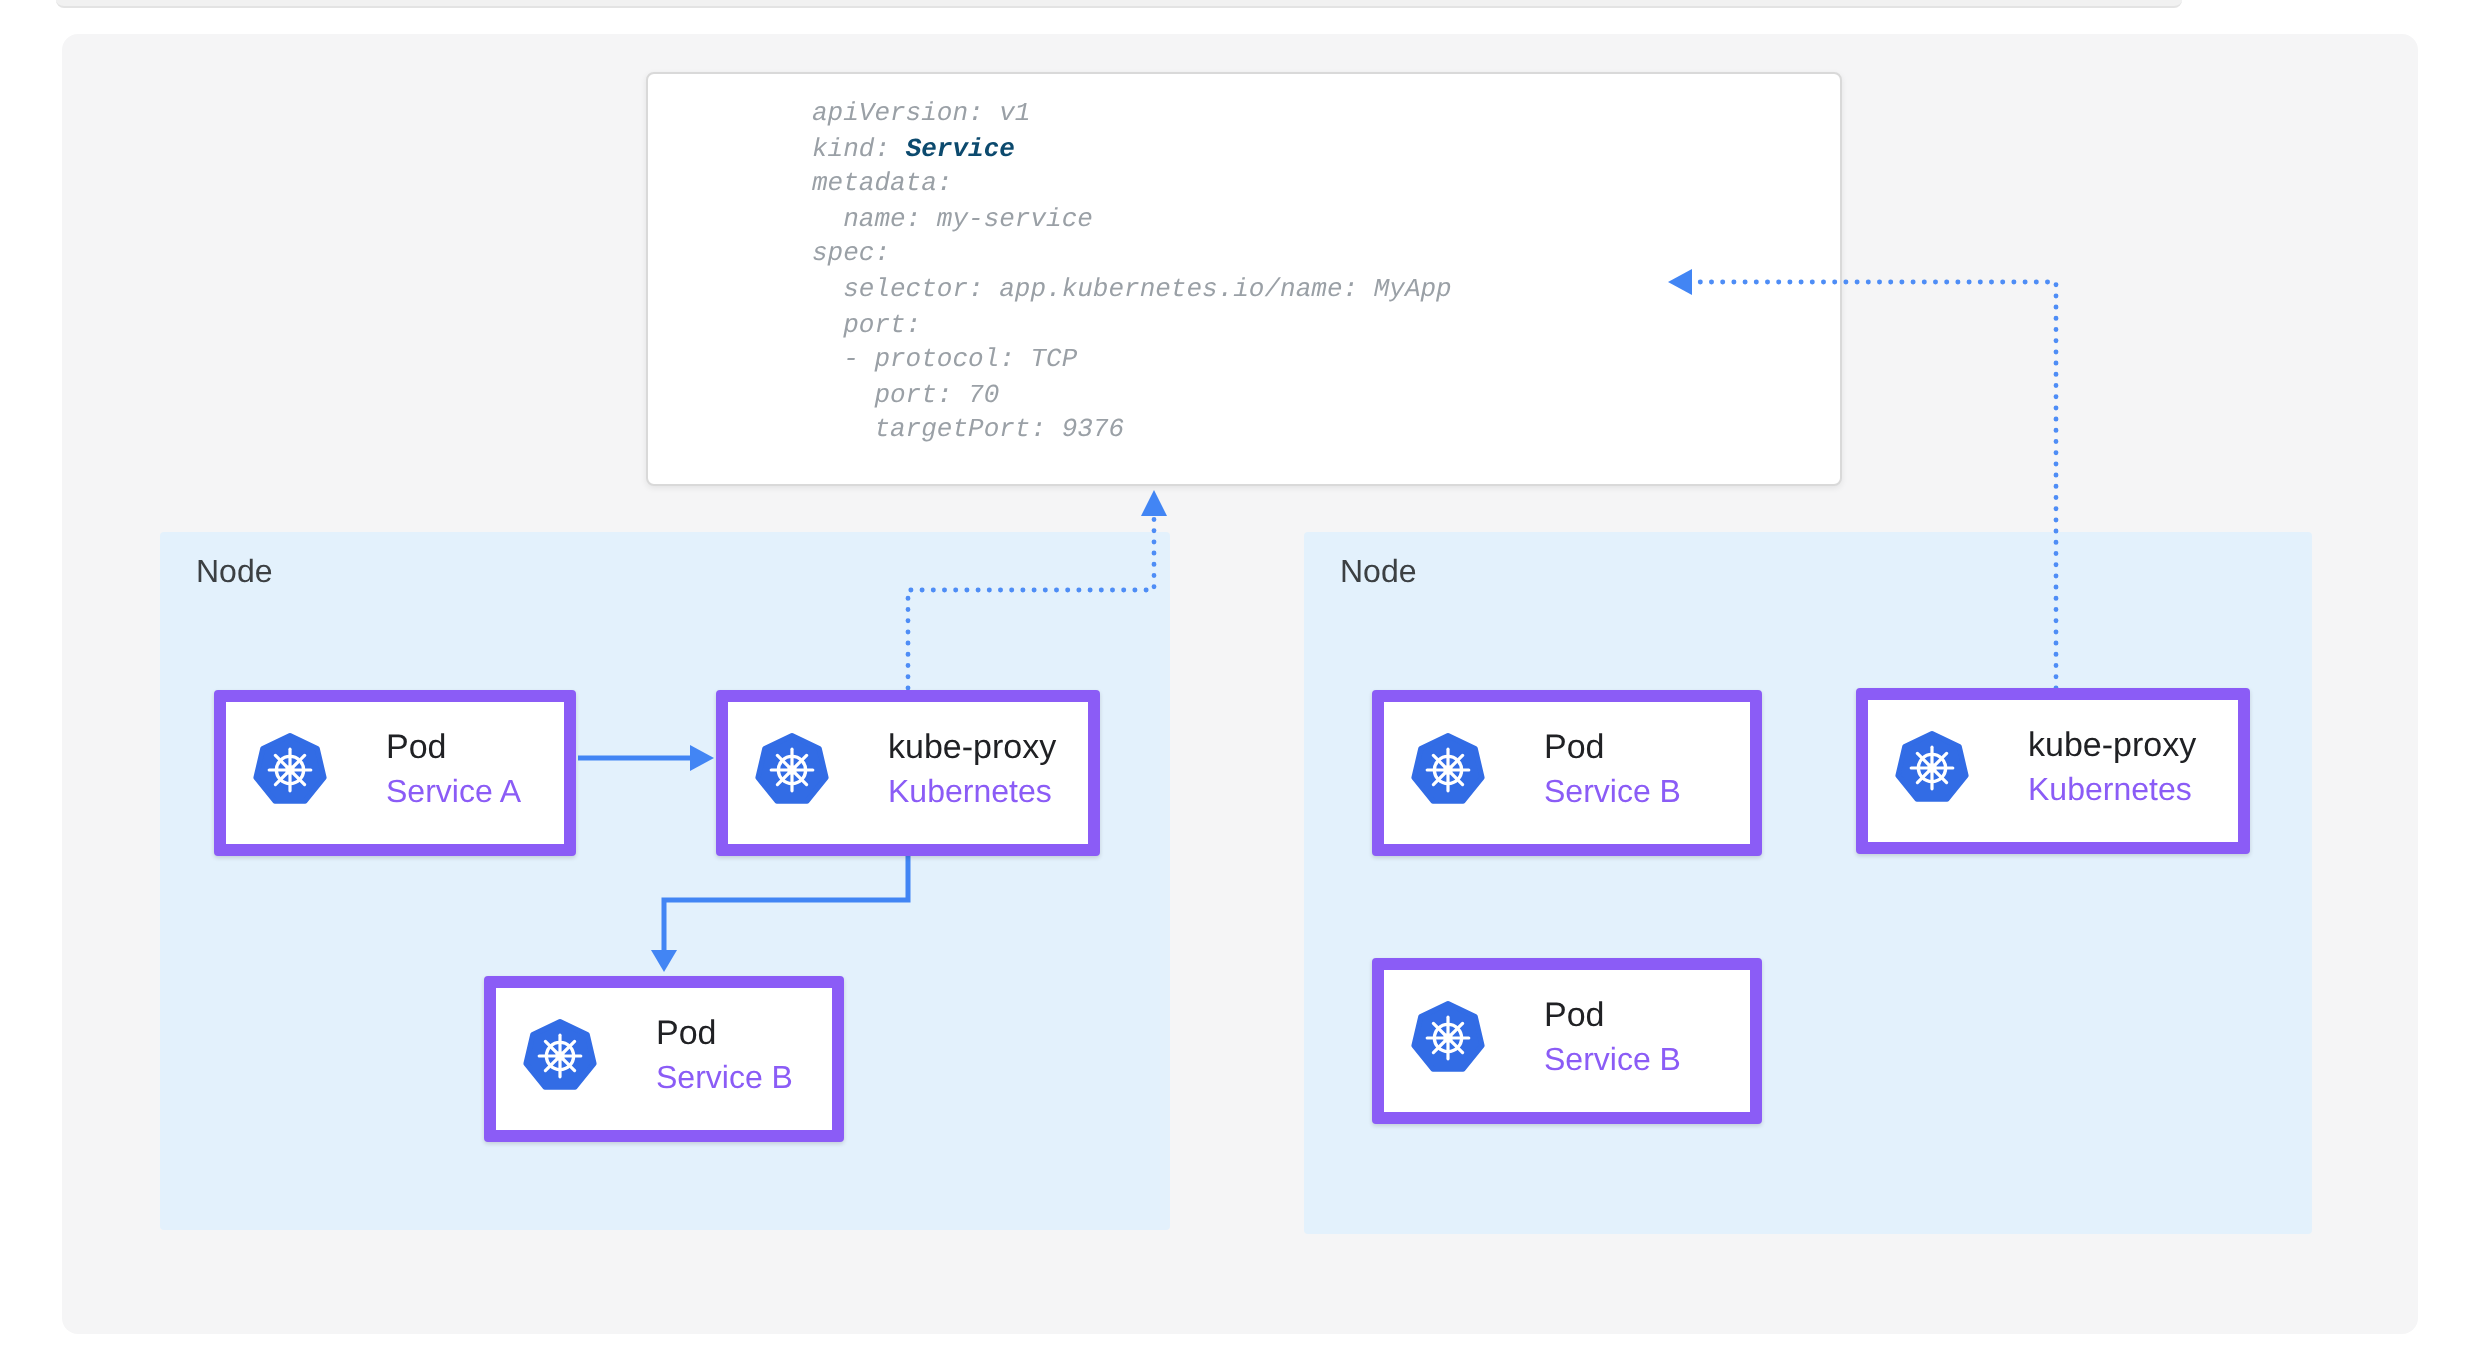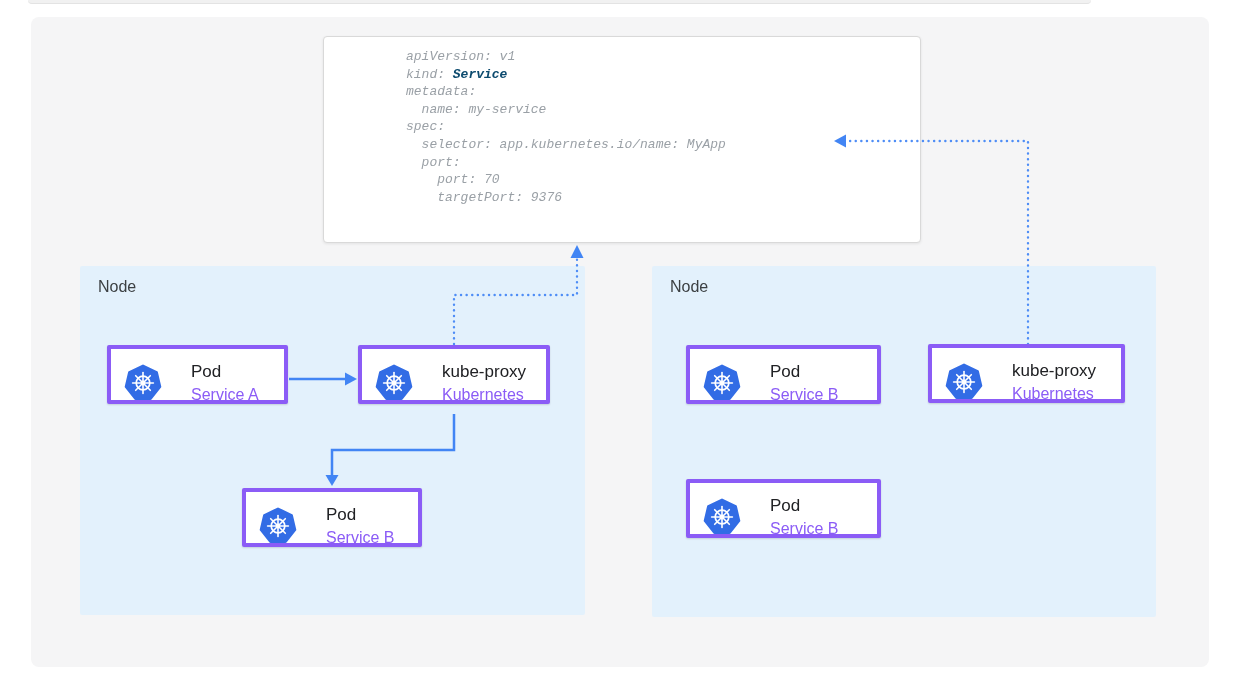--- a/index.html
+++ b/index.html
@@ -24,21 +24,21 @@
   .code{position:absolute;left:82px;top:11px;}
   .code-line{white-space:pre;font-family:"Liberation Mono", monospace;
     font-style:italic;font-size:13px;line-height:17.6px;color:#9aa0a6;}
   .code-line .b{font-weight:bold;color:#0c4a6e;}
 
   .node{position:absolute;background:var(--node-bg);border-radius:2px;}
   .node-1{left:80px;top:266px;width:505px;height:349px;}
   .node-2{left:652px;top:266px;width:504px;height:351px;}
   .node-label{position:absolute;left:18px;top:12px;font-size:16px;color:#3c4043;}
 
-  .card{position:absolute;height:59px;background:#ffffff;border:4px solid #8b5cf6;
+  .card{position:absolute;height:83px;background:#ffffff;border:6px solid #8b5cf6;
     border-radius:2px;box-shadow:0 1px 2px rgba(0,0,0,0.14);}
   .card-pod-a{left:107px;top:345px;width:181px;}
   .card-kp1{left:358px;top:345px;width:192px;}
   .card-pod-b1{left:242px;top:488px;width:180px;}
   .card-pod-b2{left:686px;top:345px;width:195px;}
   .card-kp2{left:928px;top:344px;width:197px;}
   .card-pod-b3{left:686px;top:479px;width:195px;}
 
   .k8s-icon{position:absolute;left:13px;top:15px;width:38px;height:38px;display:block;}
   .card-text{position:absolute;left:80px;top:11px;}
@@ -81,20 +81,21 @@
 
   <div class="yaml-box">
     <div class="code" id="yaml-code">
         <div class="code-line"><span>apiVersion: v1</span></div>
         <div class="code-line"><span>kind: </span><span class="b">Service</span></div>
         <div class="code-line"><span>metadata:</span></div>
         <div class="code-line"><span>  name: my-service</span></div>
         <div class="code-line"><span>spec:</span></div>
         <div class="code-line"><span>  selector: app.kubernetes.io/name: MyApp</span></div>
         <div class="code-line"><span>  port:</span></div>
+        <div class="code-line"><span>  - protocol: TCP</span></div>
         <div class="code-line"><span>    port: 70</span></div>
         <div class="code-line"><span>    targetPort: 9376</span></div>
       </div>
   </div>
 
   <div class="node node-1">
     <div class="node-label">Node</div>
   </div>
 
   <div class="node node-2">

